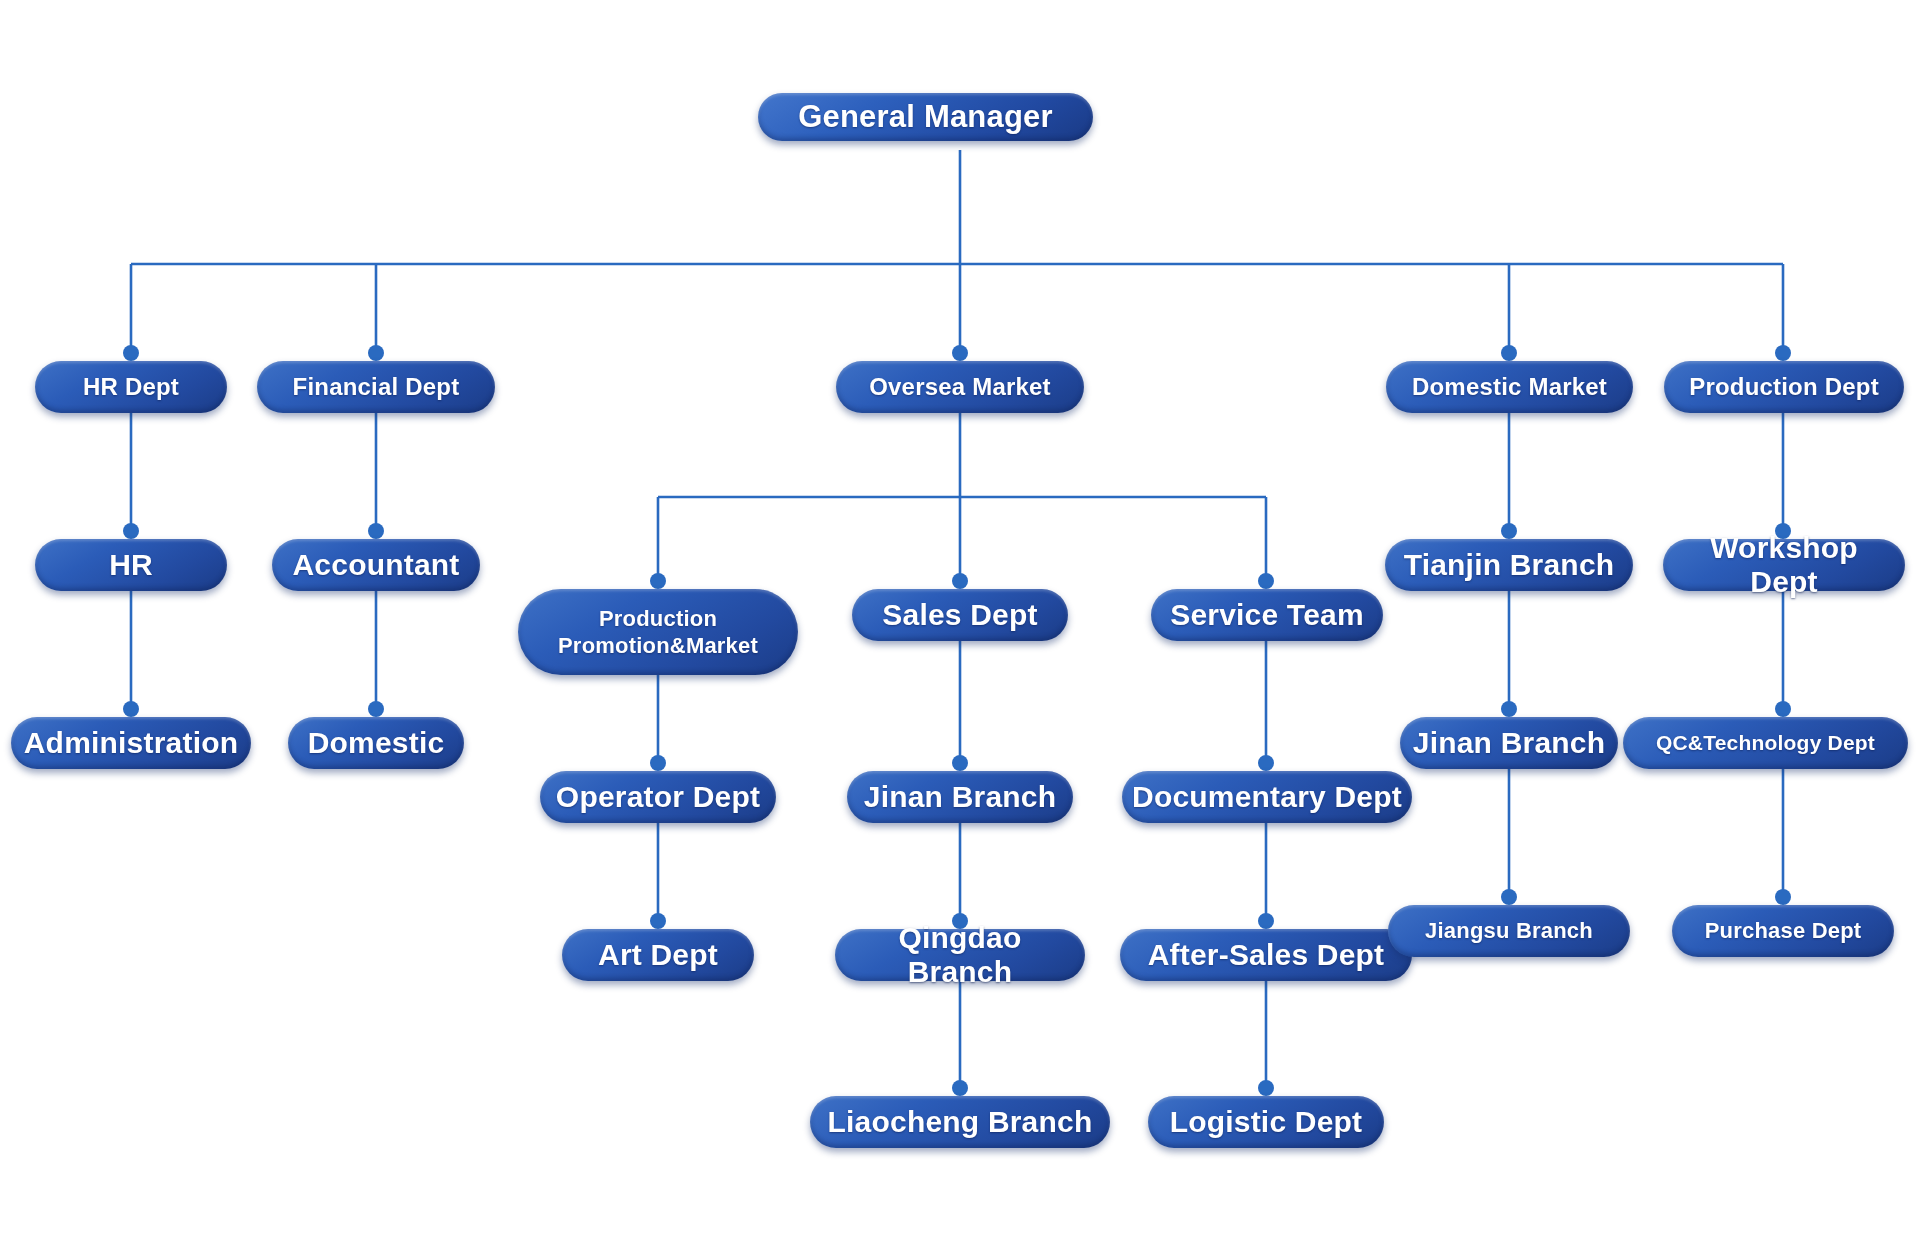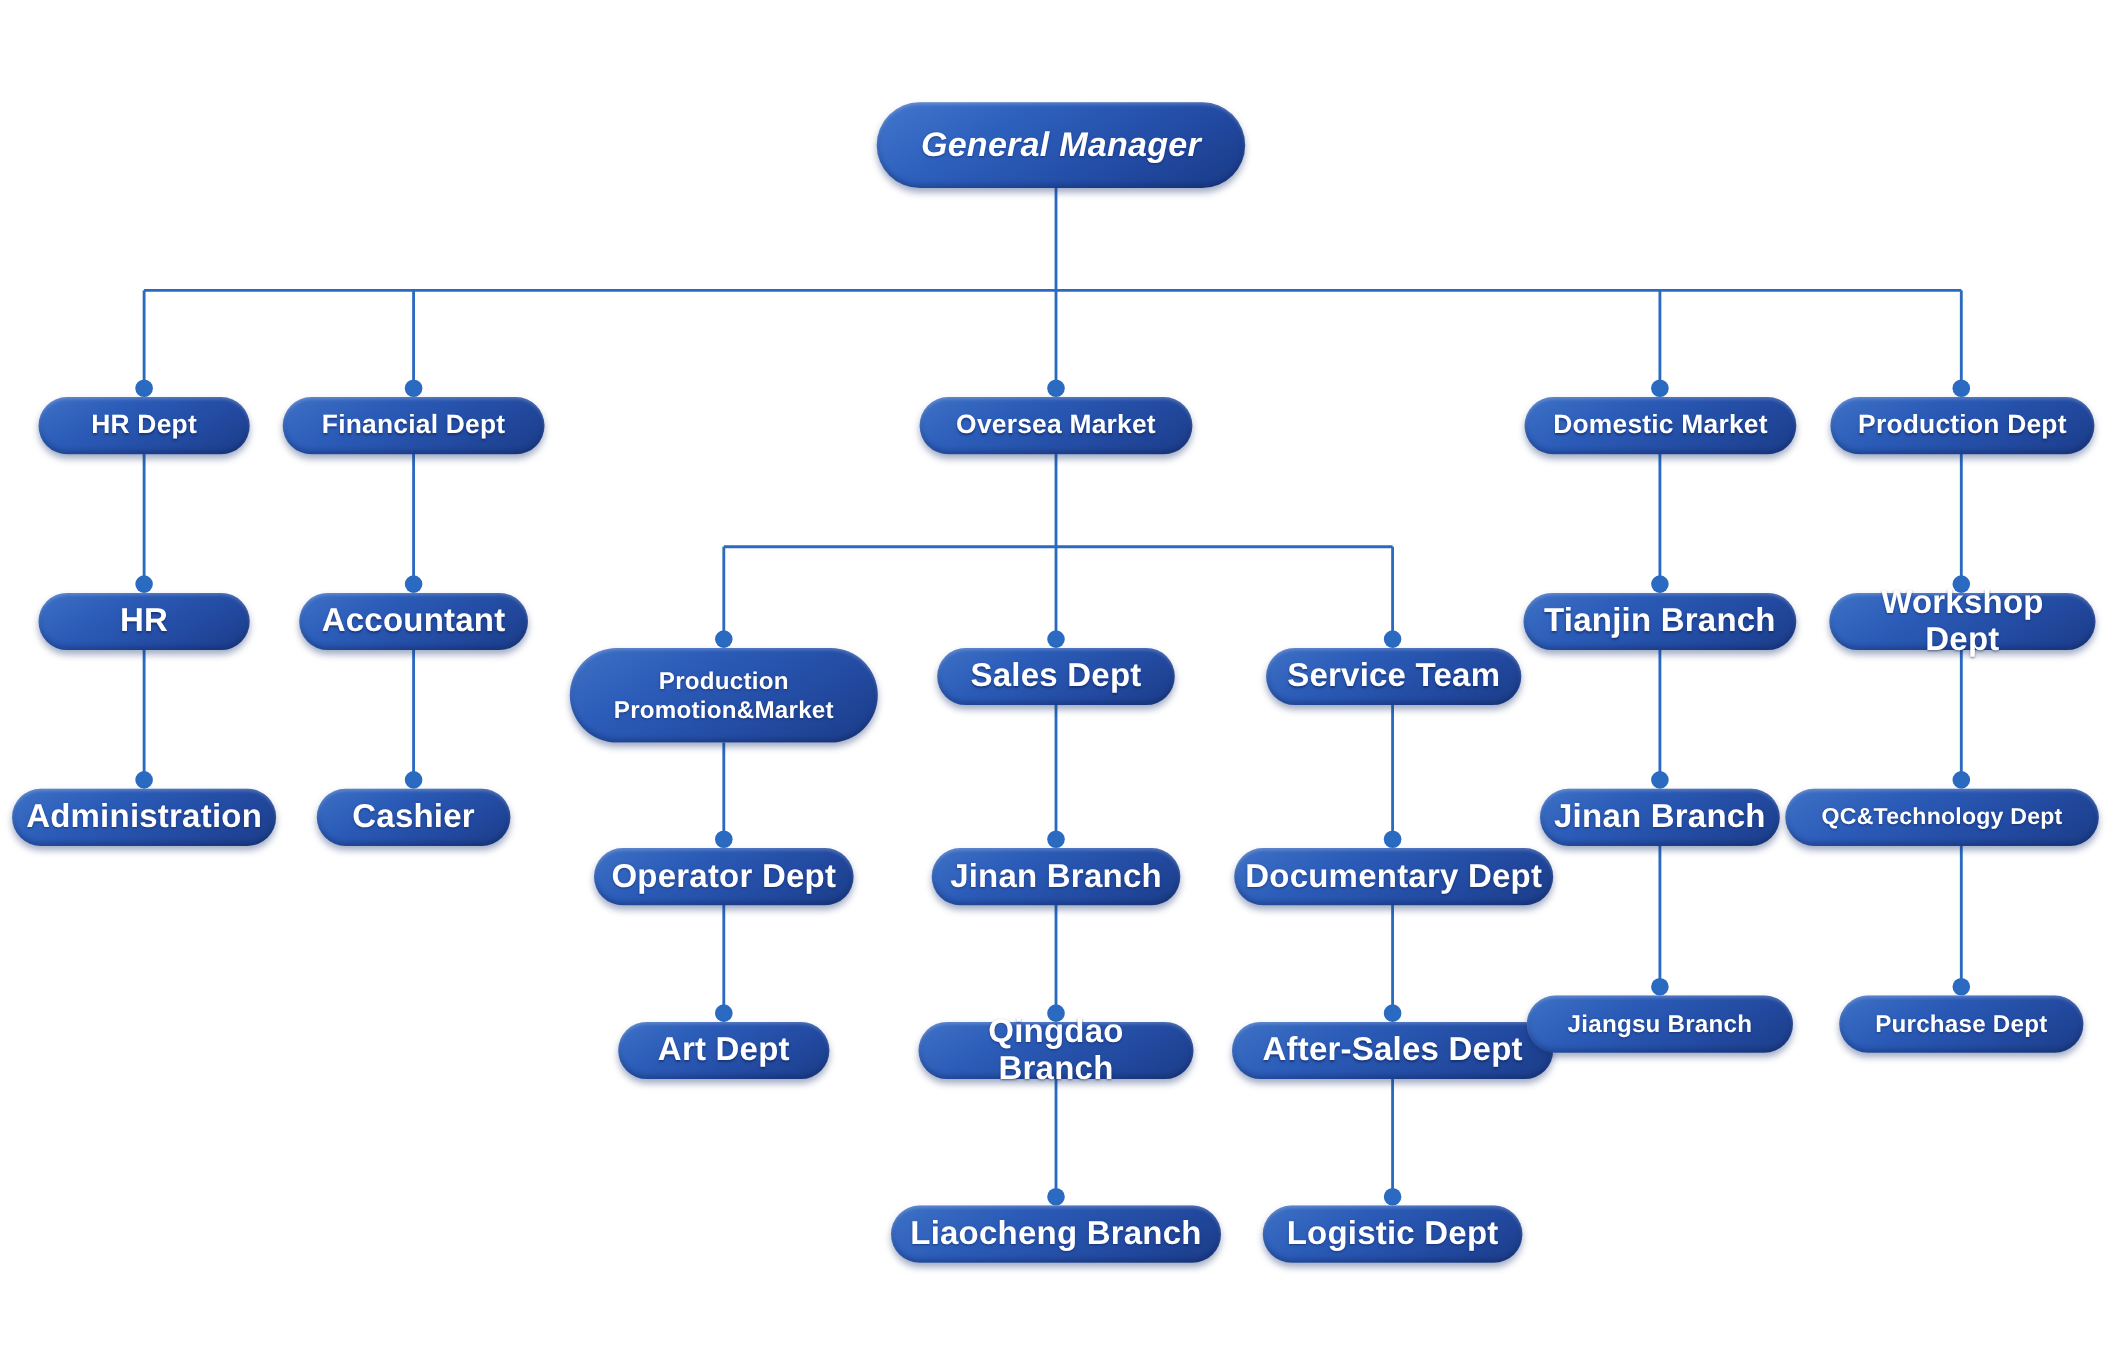--- a/index.html
+++ b/index.html
@@ -112,21 +112,21 @@
       <circle cx="1509" cy="531" r="8"></circle>
       <circle cx="1509" cy="709" r="8"></circle>
       <circle cx="1509" cy="897" r="8"></circle>
 
       <circle cx="1783" cy="531" r="8"></circle>
       <circle cx="1783" cy="709" r="8"></circle>
       <circle cx="1783" cy="897" r="8"></circle>
     </g>
   </svg>
 
-  <div class="node root" style="left:797px;top:93px;width:335px;height:78px;font-style:italic;">
+  <div class="node root" style="left:758px;top:93px;width:335px;height:48px;">
     <span>General Manager</span>
   </div>
 
   <div class="node lvl2" style="left:35px;top:361px;width:192px;height:52px;">
     <span>HR Dept</span>
   </div>
   <div class="node lvl2" style="left:257px;top:361px;width:238px;height:52px;">
     <span>Financial Dept</span>
   </div>
   <div class="node lvl2" style="left:836px;top:361px;width:248px;height:52px;">
@@ -143,21 +143,21 @@
     <span>HR</span>
   </div>
   <div class="node lvl3" style="left:11px;top:717px;width:240px;height:52px;">
     <span>Administration</span>
   </div>
 
   <div class="node lvl3" style="left:272px;top:539px;width:208px;height:52px;text-align:right;">
     <span>Accountant</span>
   </div>
   <div class="node lvl3" style="left:288px;top:717px;width:176px;height:52px;">
-    <span>Cashier</span>
+    <span>Domestic</span>
   </div>
 
   <div class="node two-line" style="left:518px;top:589px;width:280px;height:86px;flex-direction:column;">
     <span>Production</span>
     <span>Promotion&amp;Market</span>
   </div>
   <div class="node lvl3" style="left:540px;top:771px;width:236px;height:52px;">
     <span>Operator Dept</span>
   </div>
   <div class="node lvl3" style="left:562px;top:929px;width:192px;height:52px;">

